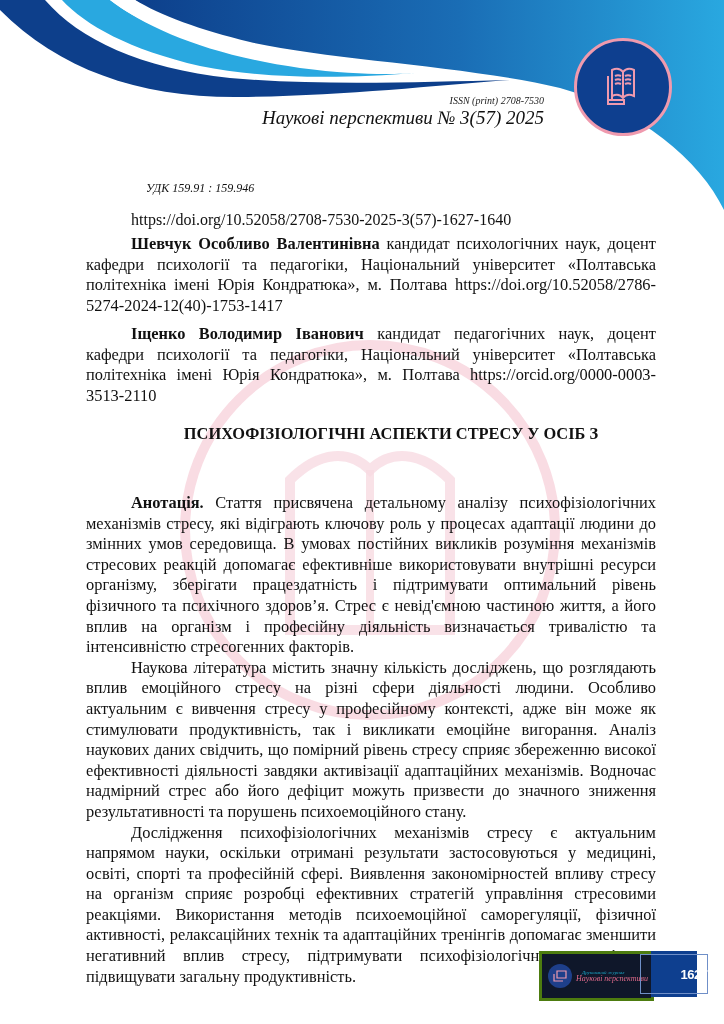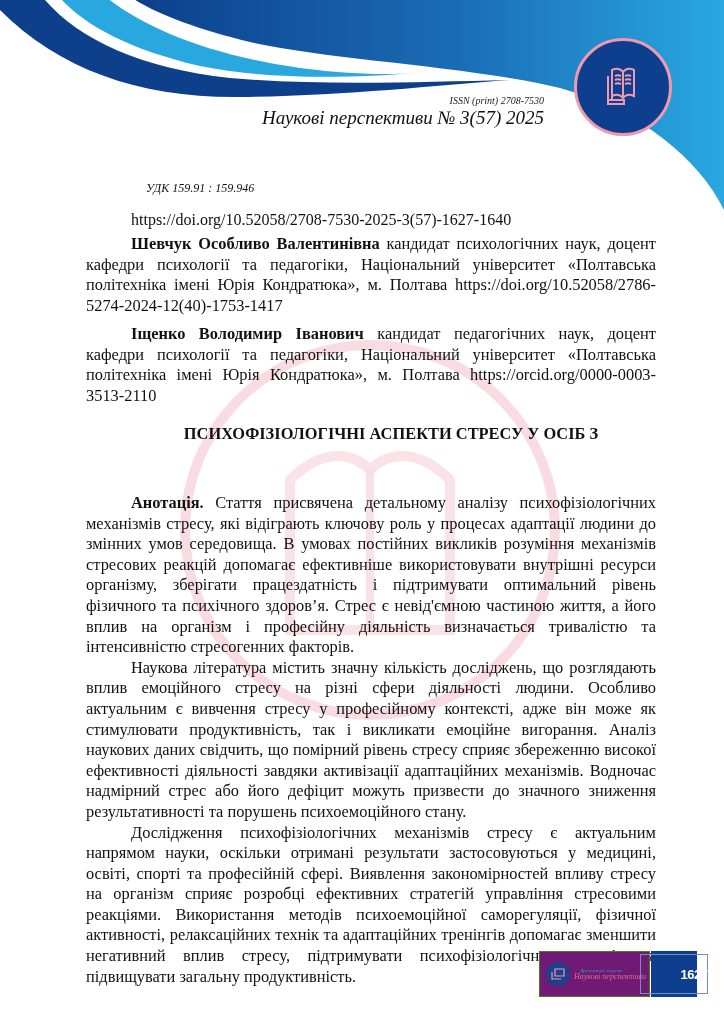--- a/index.html
+++ b/index.html
@@ -32,21 +32,21 @@
   .author1 { position: absolute; top: 234px; }
   .author2 { position: absolute; top: 324px; }
   .title {
     position: absolute; top: 423px; left: 0; width: 570px; text-align: center;
     font-weight: bold; font-size: 16.4px; line-height: 21px; padding-left: 40px; box-sizing: border-box; font-family: Liberation Serif, serif;
   }
   .body-text { position: absolute; top: 481px; width: 570px; margin-top: 12px; }
   b { font-weight: bold; }
   .footer-box {
     position: absolute; left: 539px; top: 951px; width: 109px; height: 44px;
-    border: 1px solid #4d7c0f; background: #701a75; z-index: 3;
+    border: 3px solid #4d7c0f; background: #0f172a; z-index: 3;
     display: flex; align-items: center;
   }
   .footer-logo {
     width: 24px; height: 24px; border-radius: 50%; background: #1e3f8a; margin-left: 6px;
     display: flex; align-items: center; justify-content: center; flex-shrink: 0;
   }
   .footer-text { margin-left: 4px; line-height: 1; }
   .ft1 { font-size: 5px; color: #1aa7c7; font-style: italic; display: block; margin-left: 6px; }
   .ft2 { font-size: 8px; color: #e26b8b; font-style: italic; display: block; }
   .page-num {

